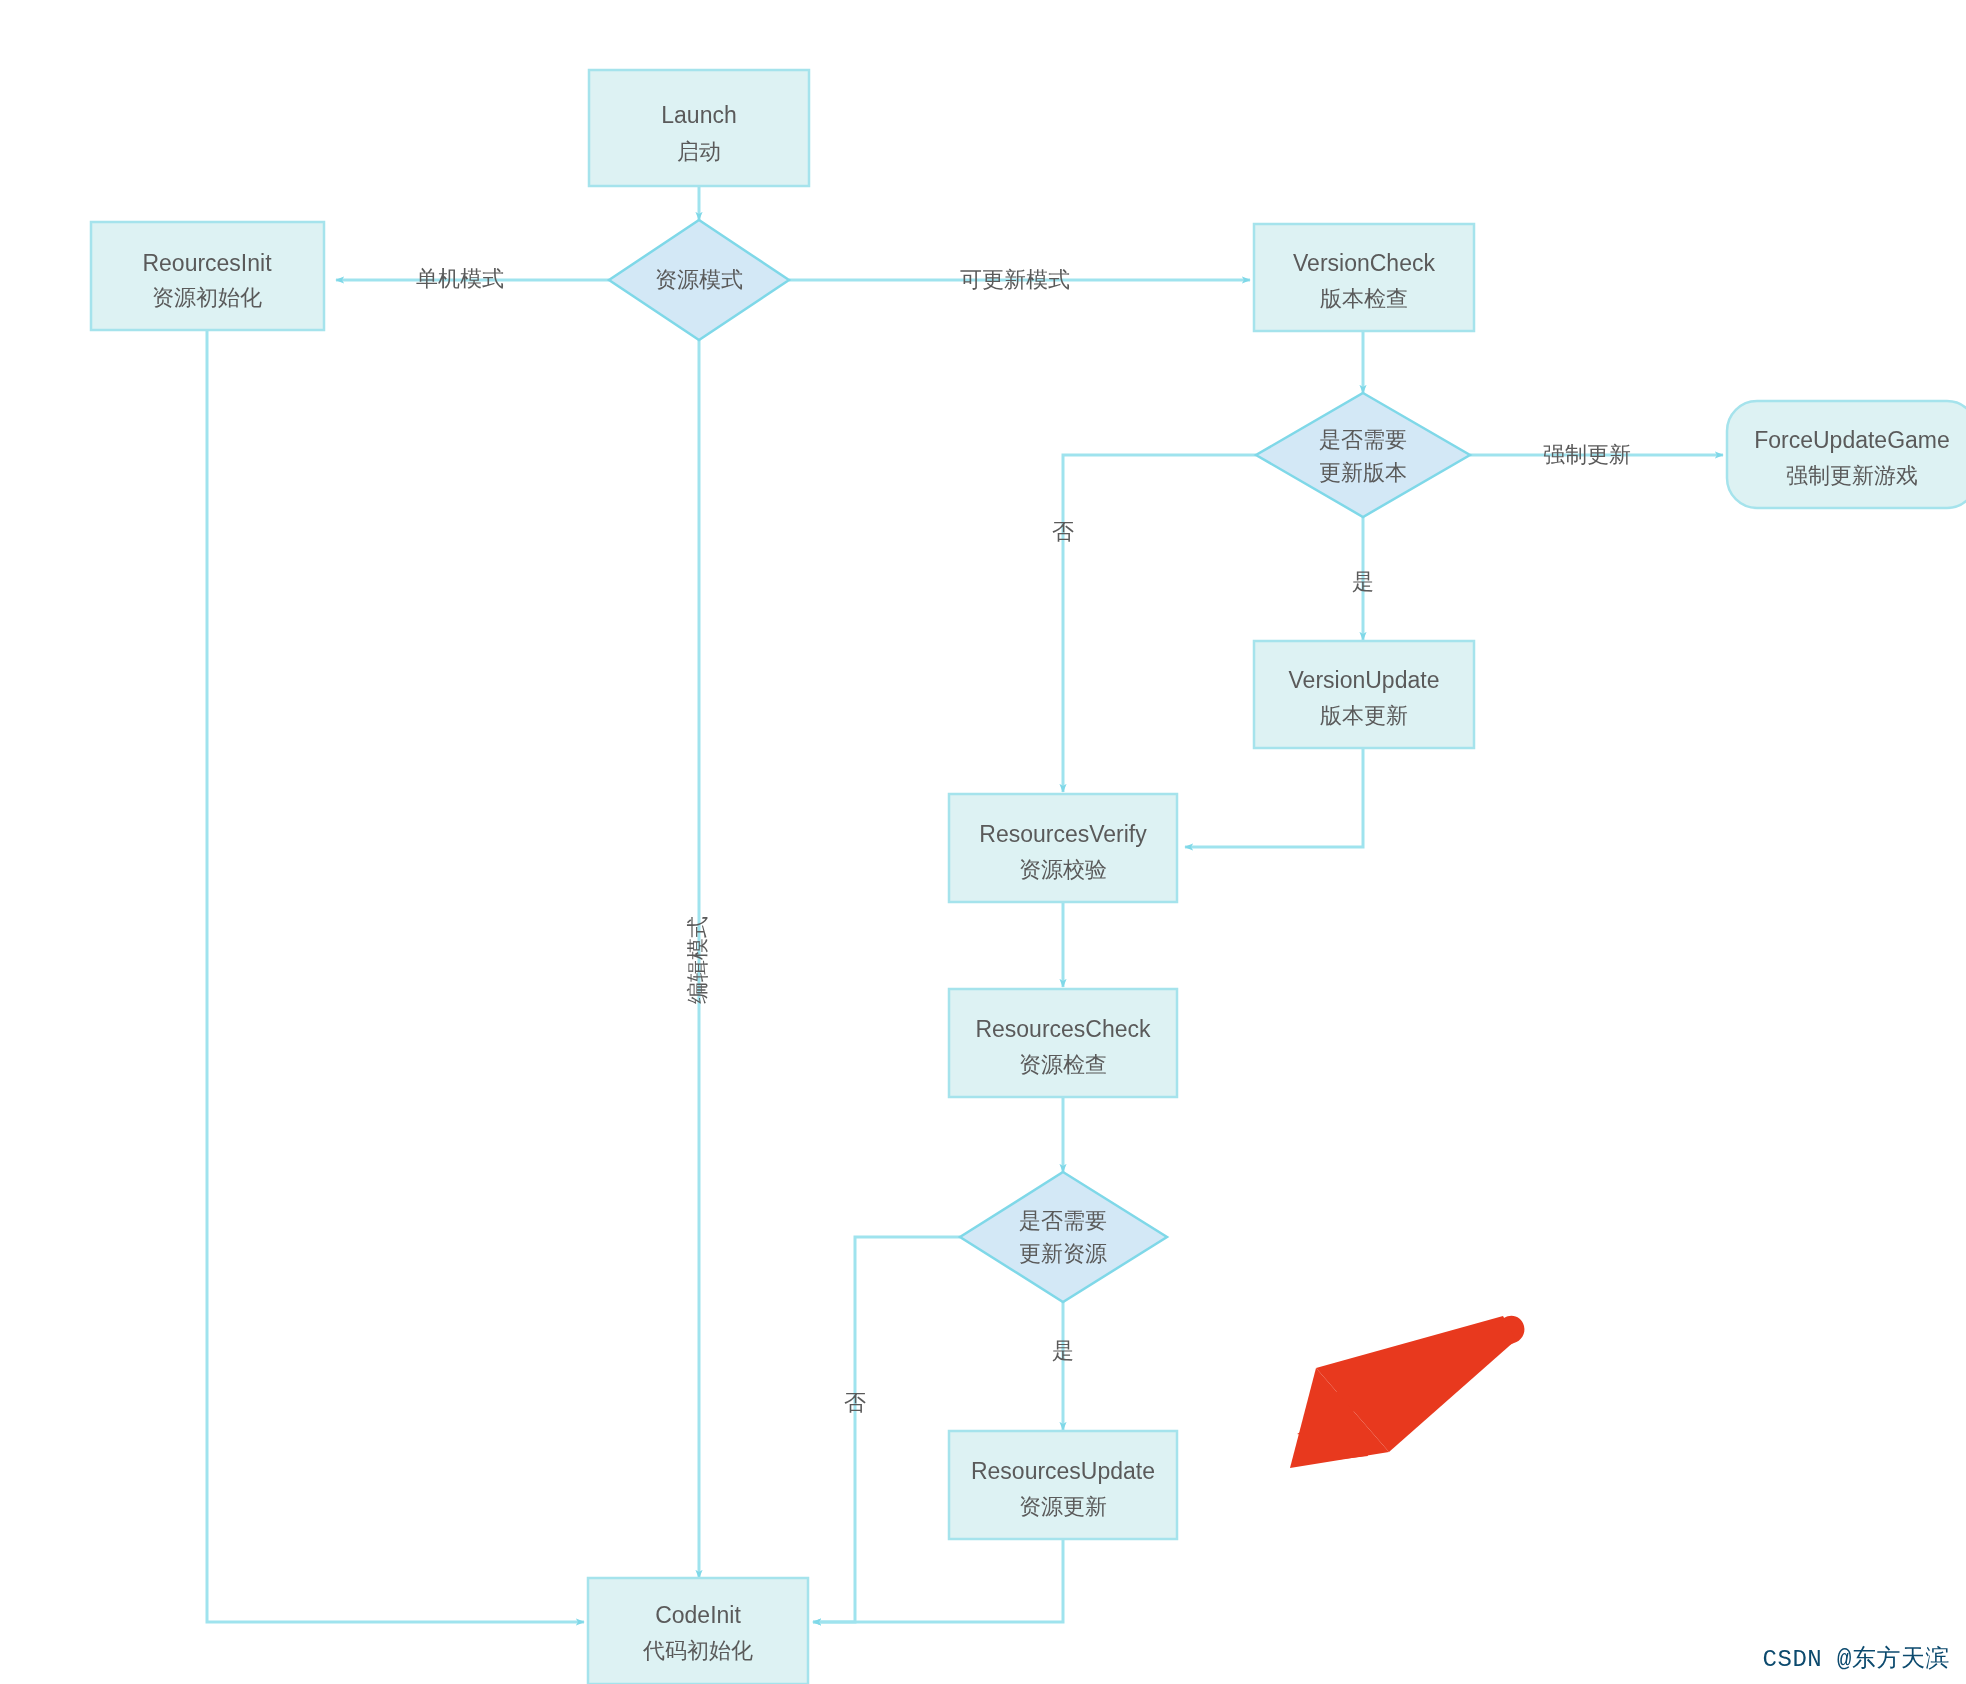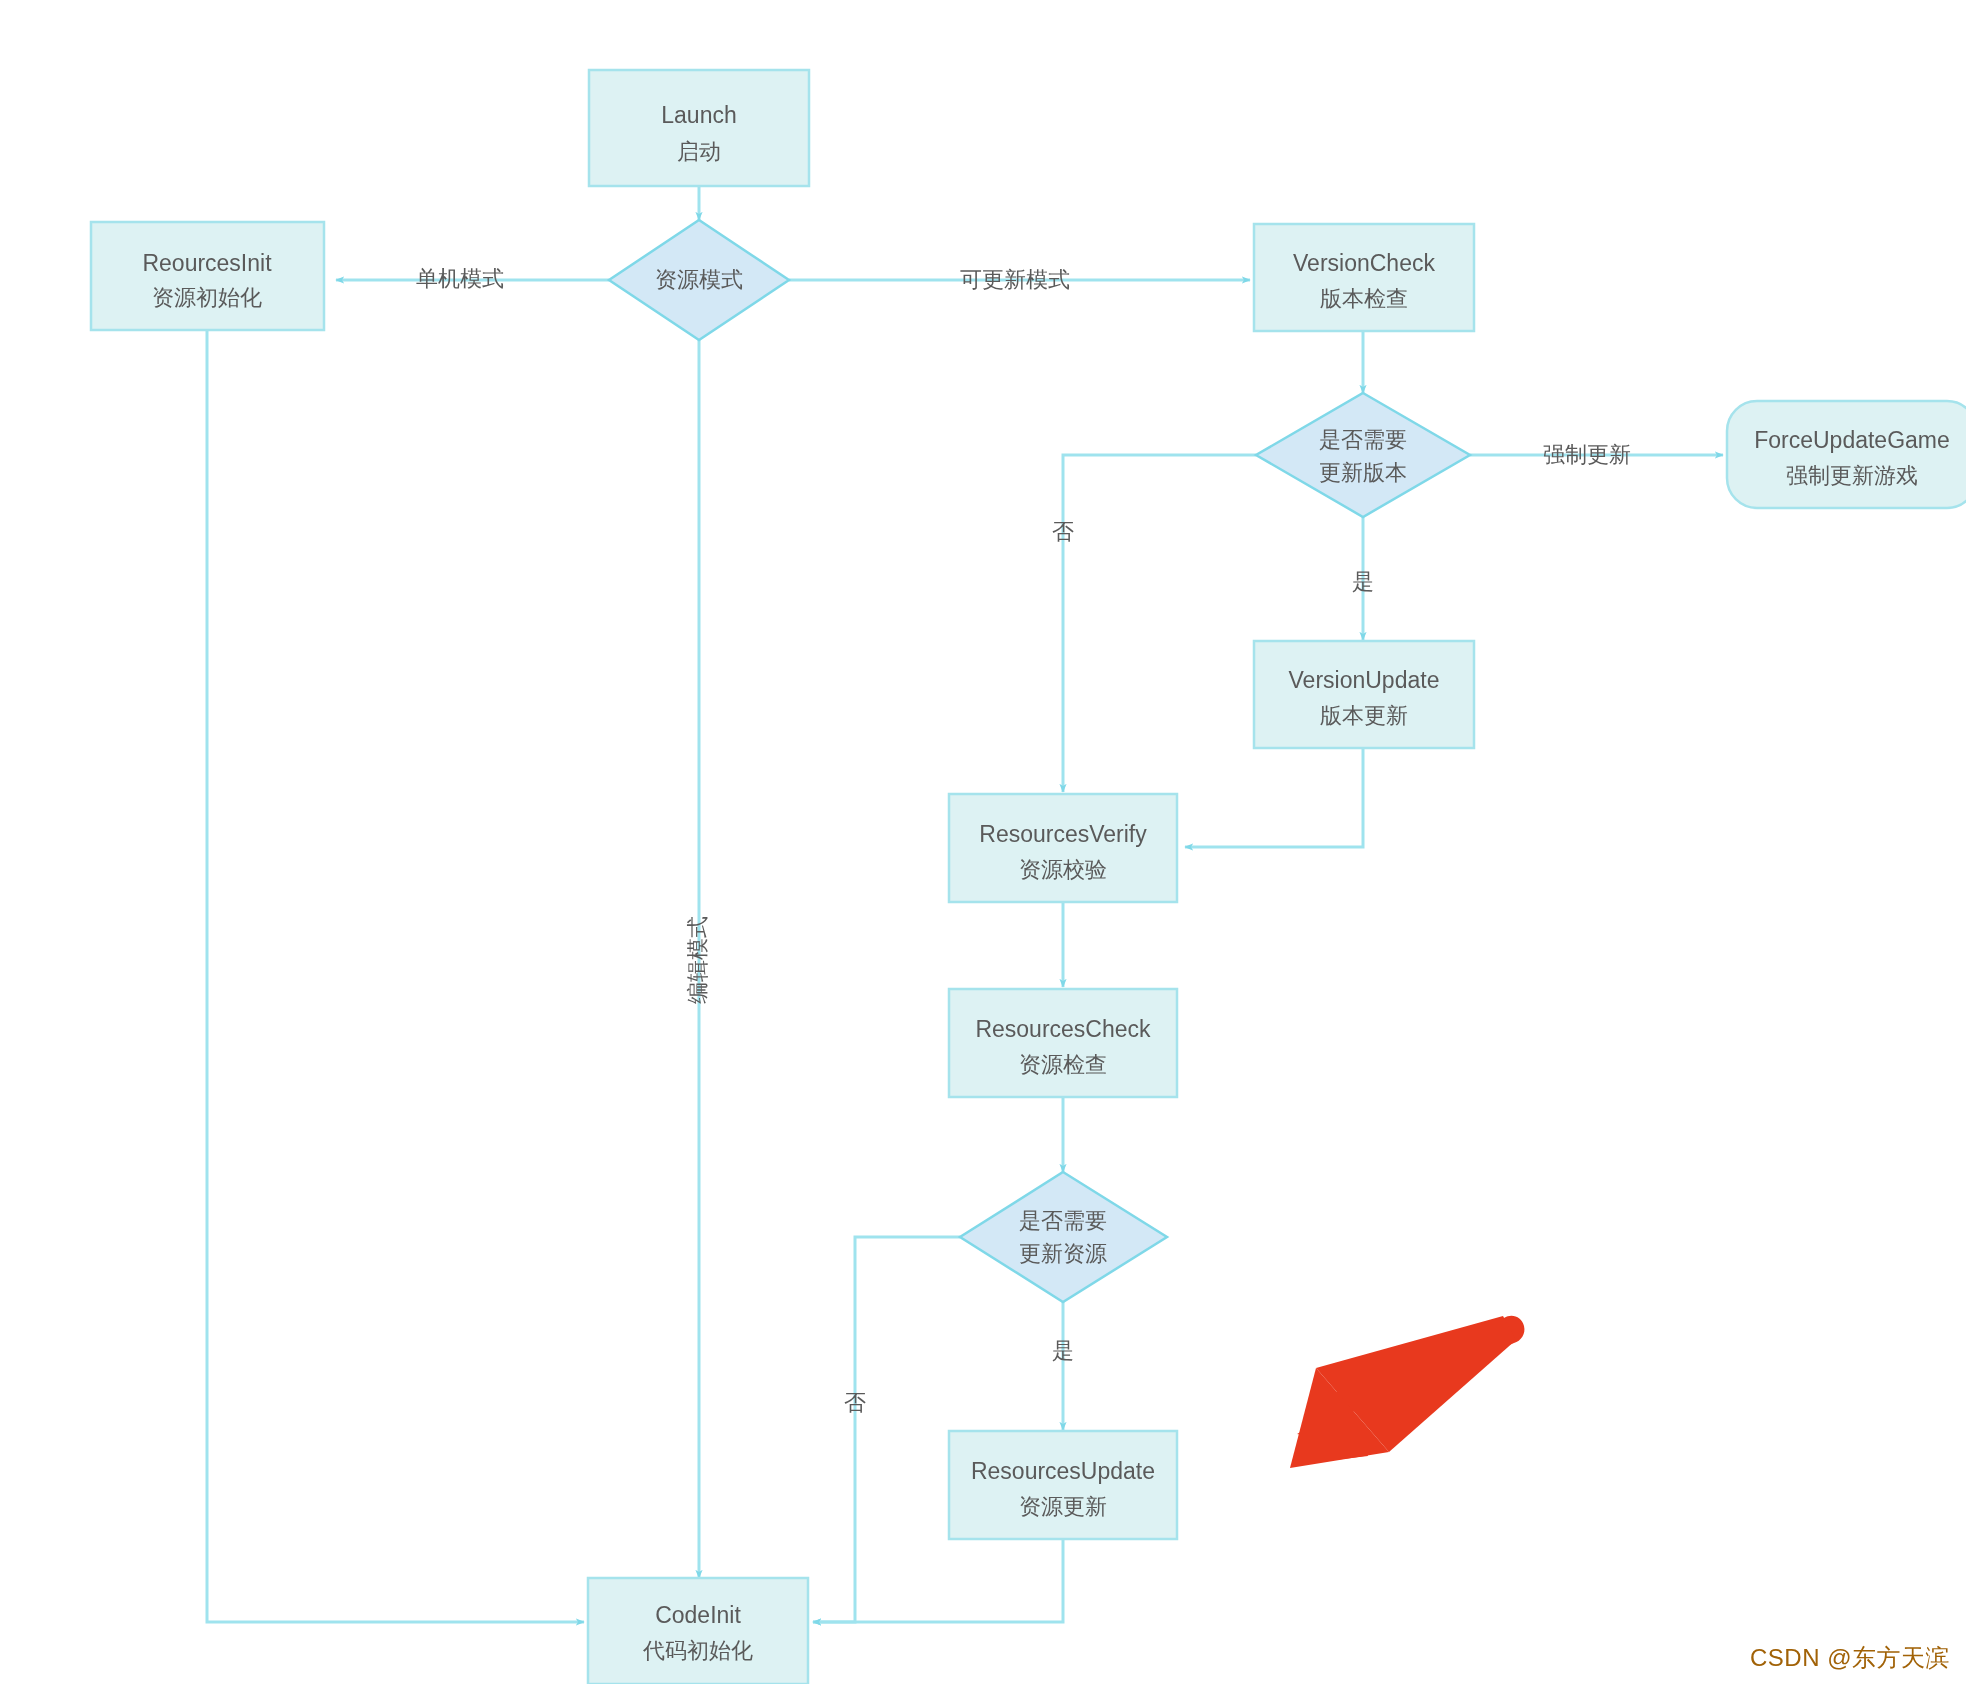--- a/index.html
+++ b/index.html
@@ -76,22 +76,22 @@
     text-anchor: middle;
     dominant-baseline: middle;
   }
   .annot-arrow {
     fill: #e8391e;
   }
   .watermark {
     position: absolute;
     right: 16px;
     bottom: 10px;
-    color: #a16207;
-    font-family: Liberation Sans, sans-serif;
+    color: #0c4a6e;
+    font-family: Liberation Mono, monospace;
     font-size: 24px;
     letter-spacing: 0.5px;
     user-select: none;
   }
 </style>
 </head>
 <body>
 
 <div id="flow-root">
 <svg id="flow-svg" viewBox="0 0 1966 1684" xmlns="http://www.w3.org/2000/svg">

